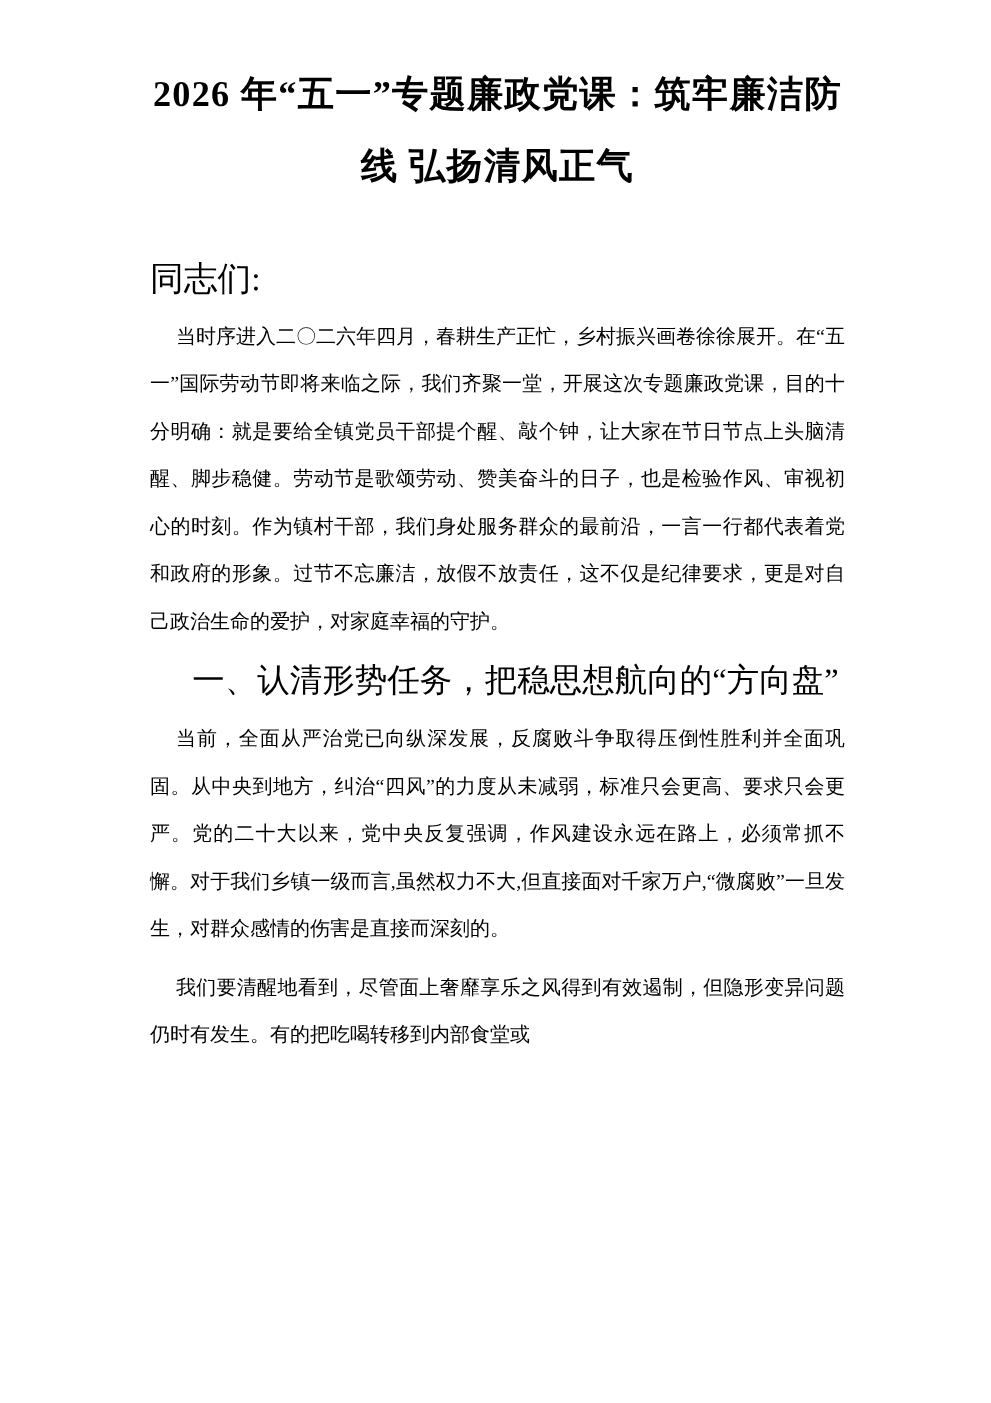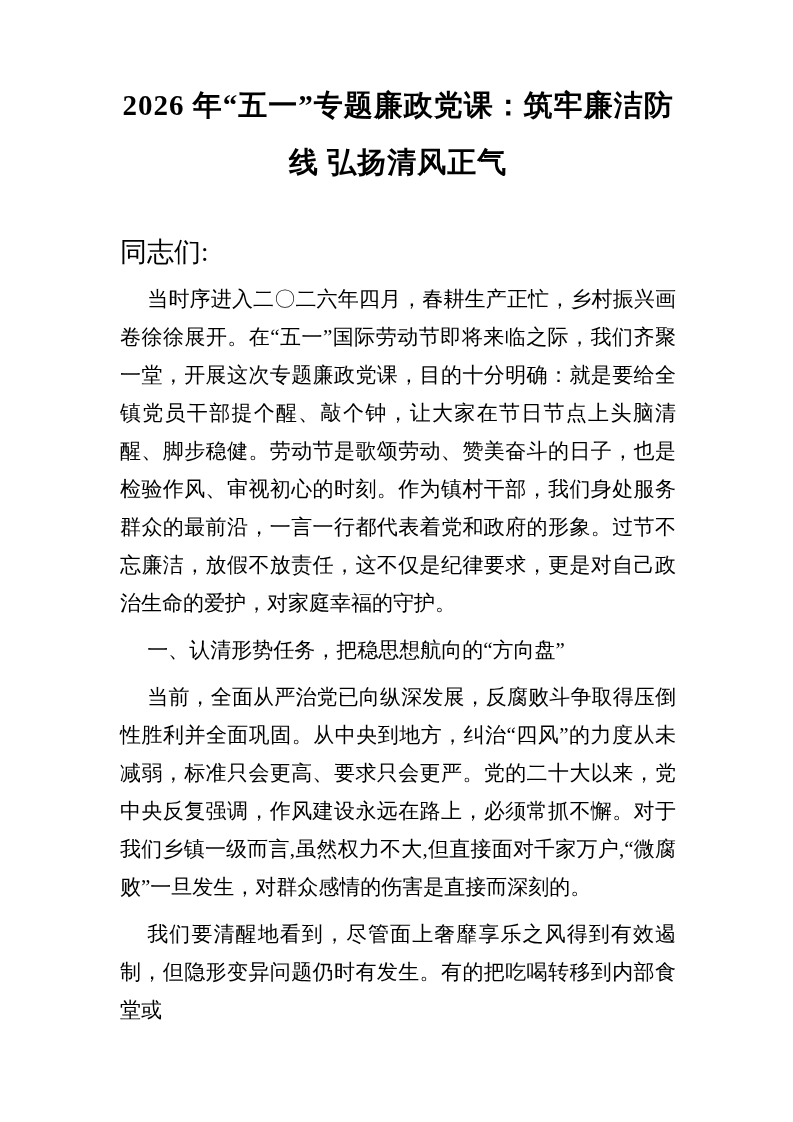--- a/index.html
+++ b/index.html
@@ -7,48 +7,48 @@
     padding: 0;
     background: #ffffff;
   }
   .page {
     position: relative;
     width: 793px;
     height: 1122px;
     box-sizing: border-box;
     background: #ffffff;
     color: #000000;
-    padding: 77px 117px 40px 120px;
+    padding: 48px 117px 40px 120px;
     overflow: hidden;
     font-family: "Liberation Serif", "DejaVu Serif", serif;
   }
   .doc-title {
     font-size: 29px;
     font-weight: bold;
     line-height: 57px;
     text-align: center;
     margin: 0 0 42px 0;
     letter-spacing: 1px;
   }
   .salutation {
     font-size: 27px;
     line-height: 38px;
     margin: 0;
     text-align: justify;
   }
   .para {
-    font-size: 21px;
+    font-size: 16px;
     line-height: 38px;
     margin: 9px 0 0 0;
     text-indent: 1.3em;
     text-align: justify;
     word-break: break-all;
   }
   .section-heading {
-    font-size: 21px;
+    font-size: 26px;
     line-height: 38px;
     margin: 9px 0 0 0;
     text-indent: 1.3em;
     text-align: justify;
   }
 </style>
 </head>
 <body>
 
 <div class="page">

